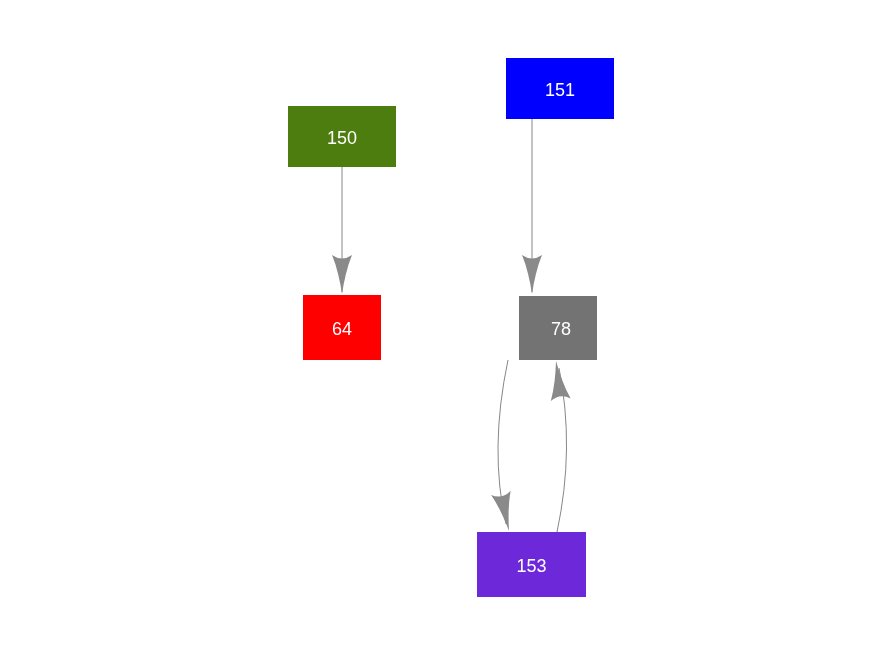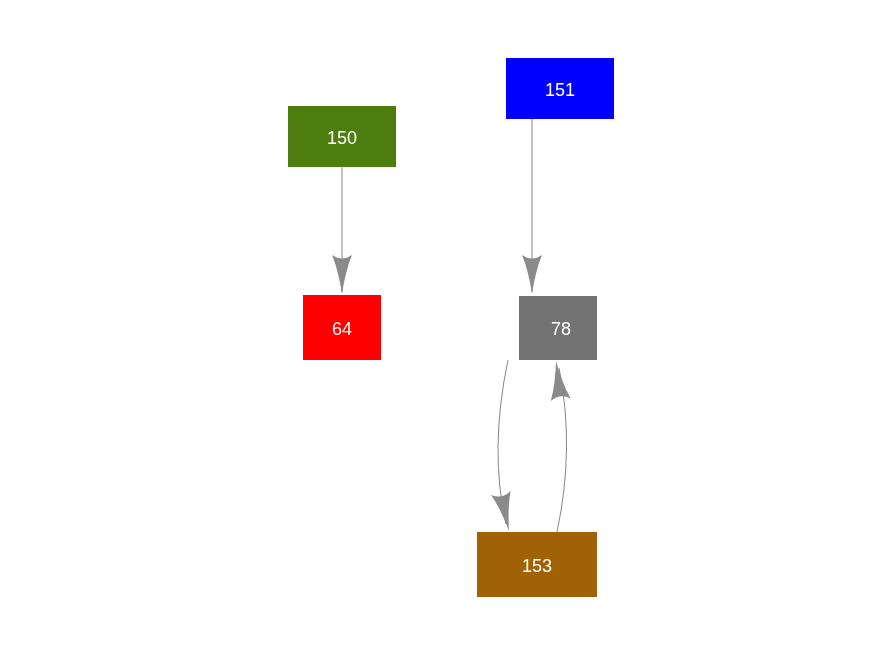--- a/index.html
+++ b/index.html
@@ -55,16 +55,16 @@
     </div>
     <div class="node" style="left: 478px; top: 58px; width: 108px; height: 61px; background: rgb(0, 0, 255); color: rgb(255, 255, 255); margin-left: 28px;">
       <span>151</span>
     </div>
     <div class="node" style="left: 303px; top: 295px; width: 78px; height: 65px; background: rgb(255, 0, 0); color: rgb(255, 255, 255);">
       <span>64</span>
     </div>
     <div class="node" style="left: 519px; top: 296px; width: 78px; height: 64px; background: #737373; color: rgb(255, 255, 255); padding-left: 6px;">
       <span>78</span>
     </div>
-    <div class="node" style="left: 477px; top: 532px; width: 120px; height: 65px; background: #a16207; color: rgb(255, 255, 255);">
+    <div class="node" style="left: 477px; top: 532px; width: 109px; height: 65px; background: #6d28d9; color: rgb(255, 255, 255);">
       <span>153</span>
     </div>
   </div>
 
 </body></html>

